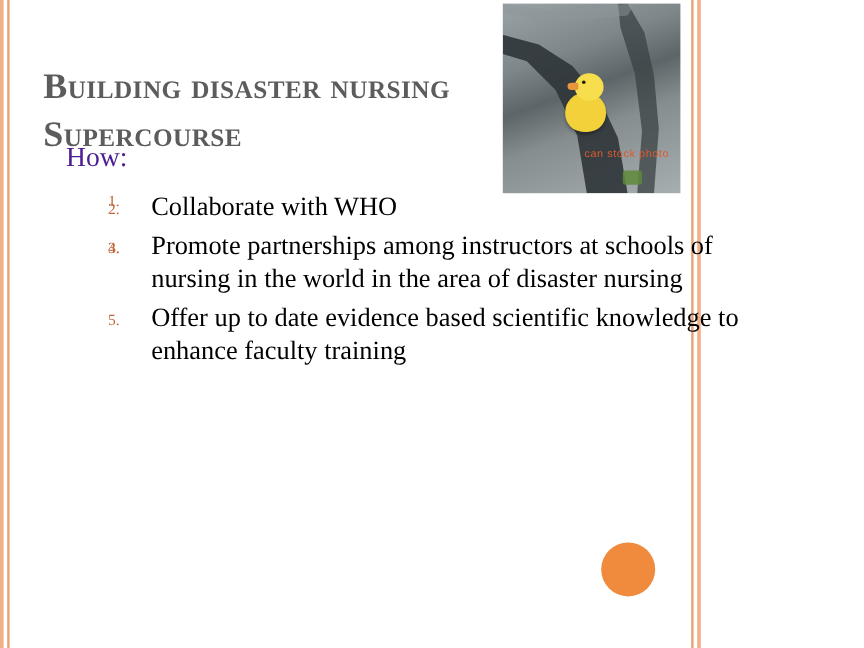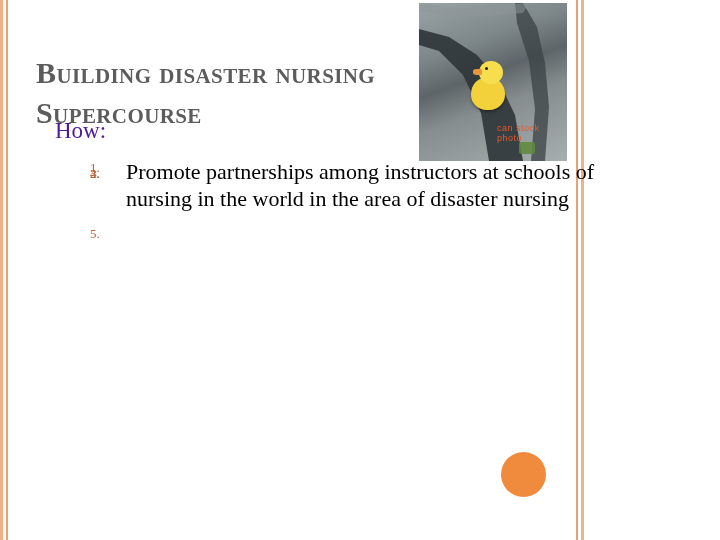--- a/index.html
+++ b/index.html
@@ -93,21 +93,21 @@
     position: absolute;
     left: 66px;
     top: 64px;
     width: 3px;
     height: 3px;
     background: #241d12;
     border-radius: 50%;
   }
   .photo .wm1 {
     position: absolute;
-    left: 78px;
+    left: 68px;
     top: 120px;
     font-family: "Liberation Sans", sans-serif;
     font-size: 9px;
     color: #e05a2b;
     letter-spacing: 0.5px;
   }
   .photo .wm2 {
     position: absolute;
     left: 100px;
     top: 139px;
@@ -192,28 +192,30 @@
   </div>
 
   <div class="how-label">How:</div>
 
   <ol class="bullets">
     <li class="bullet">
       <span class="num">1.</span>
     </li>
     <li class="bullet">
       <span class="num">2.</span>
+      <span>Collaborate with WHO</span>
     </li>
     <li class="bullet">
       <span class="num">3.</span>
     </li>
     <li class="bullet">
       <span class="num">4.</span>
       <span>Promote partnerships among instructors at schools of nursing in the world in the area of disaster nursing</span>
     </li>
     <li class="bullet">
       <span class="num">5.</span>
+      <span>Offer up to date evidence based scientific knowledge to enhance faculty training</span>
     </li>
   </ol>
 
   <div class="dot"></div>
 
 </div>
 
 </body></html>

